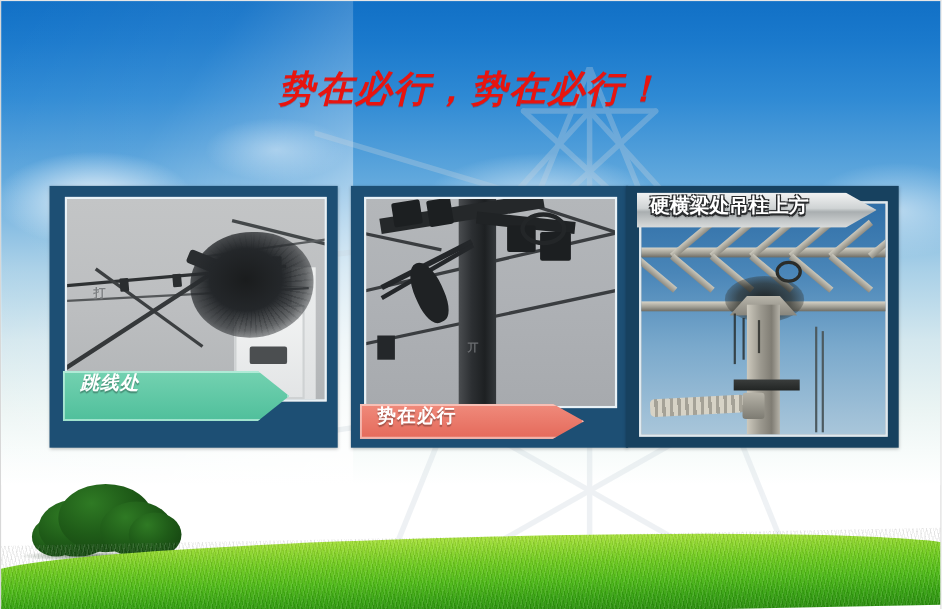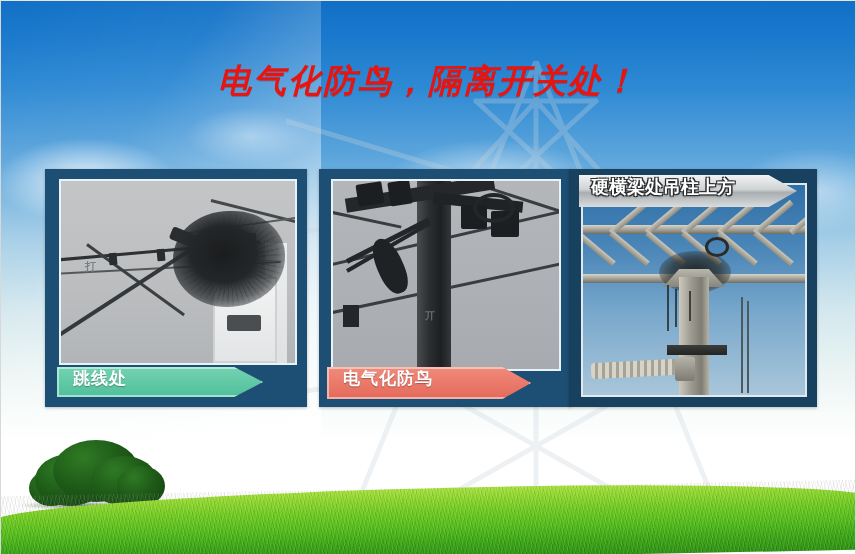--- a/index.html
+++ b/index.html
@@ -306,25 +306,26 @@
     box-sizing:border-box;
     color:#ffffff;
     font-family:"DejaVu Sans","Liberation Sans",sans-serif;
     font-weight:700;
     font-size:17px;
     letter-spacing:1px;
     padding-left:16px;
     text-shadow: 0 1px 1px rgba(0,0,0,.30);
   }
   .banner-green {
-    left:12px; bottom:10px; width:206px; height:30px;
+    left:12px; bottom:24px; width:206px; height:46px;
     background: linear-gradient(to bottom,#74d2b1,#4fbf9b);
     clip-path: polygon(0 0, 86% 0, 100% 50%, 86% 100%, 0 100%);
     outline: 0;
     box-shadow: inset 0 0 0 2px rgba(225,255,245,.55);
+    font-style: italic;
   }
   .banner-red {
     left:8px; bottom:8px; width:204px; height:32px;
     background: linear-gradient(to bottom,#f08b7c,#e4695a);
     clip-path: polygon(0 0, 86% 0, 100% 50%, 86% 100%, 0 100%);
     box-shadow: inset 0 0 0 2px rgba(255,235,230,.55);
   }
   .banner-silver {
     left:10px; top:6px; width:218px; height:32px;
     background: linear-gradient(to bottom,#f2f3f3,#cfd3d4 45%,#a9aeb0 55%,#d9dcdc);
@@ -408,21 +409,21 @@
       <path d="M400 300 L100 470"></path>
       <path d="M150 150 L250 40"></path>
       <path d="M350 150 L250 40"></path>
       <path d="M20 170 L480 120"></path>
       <path d="M20 330 L480 260"></path>
       <path d="M0 60 L500 210"></path>
       <path d="M120 230 L380 230"></path>
     </svg>
   </div>
 
-  <div class="title">电气化防鸟，隔离开关处！</div>
+  <div class="title">势在必行，势在必行！</div>
 
   <div class="panels">
 
     <div class="panel p1">
       <div class="photo-wrap">
         <div class="photo1">
           <div class="ph1-bldg2"></div>
           <div class="ph1-bldg"></div>
           <div class="wire ph1-w5"></div>
           <div class="wire ph1-w6"></div>
@@ -460,21 +461,21 @@
           <div class="ph2-ins ph2-i4"></div>
           <div class="ph2-ring"></div>
           <div class="ph2-brace ph2-b1"></div>
           <div class="ph2-brace ph2-b2"></div>
           <div class="ph2-brace ph2-b3"></div>
           <div class="ph2-blob"></div>
           <div class="ph2-txt">丌</div>
         </div>
       </div>
       <div class="banner banner-red">
-        <span>电气化防鸟</span>
+        <span>势在必行</span>
       </div>
     </div>
 
     <div class="panel p3">
       <div class="banner banner-silver">
         <span>硬横梁处吊柱上方</span>
       </div>
       <div class="photo-wrap">
         <div class="photo3">
           <div class="ph3-beam">

